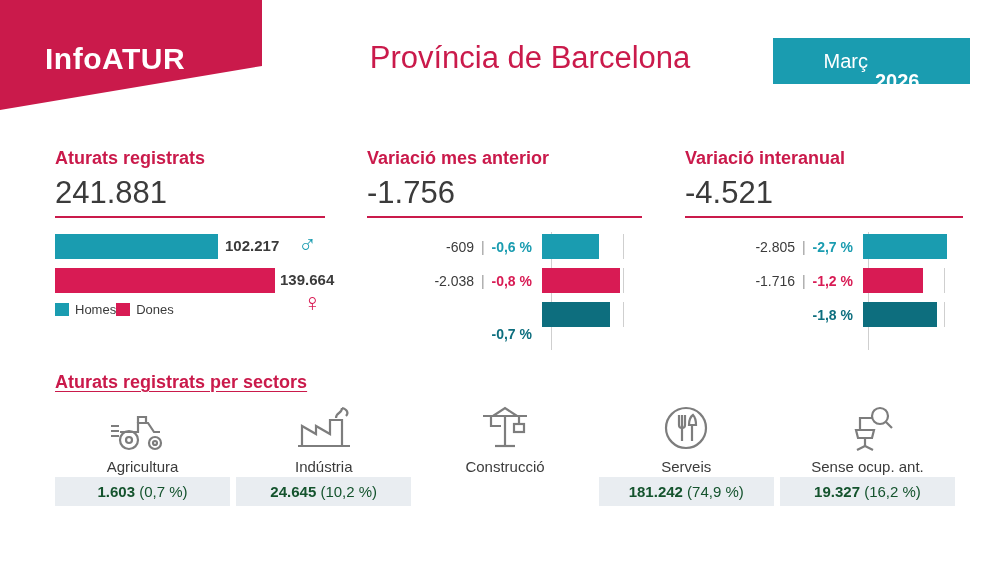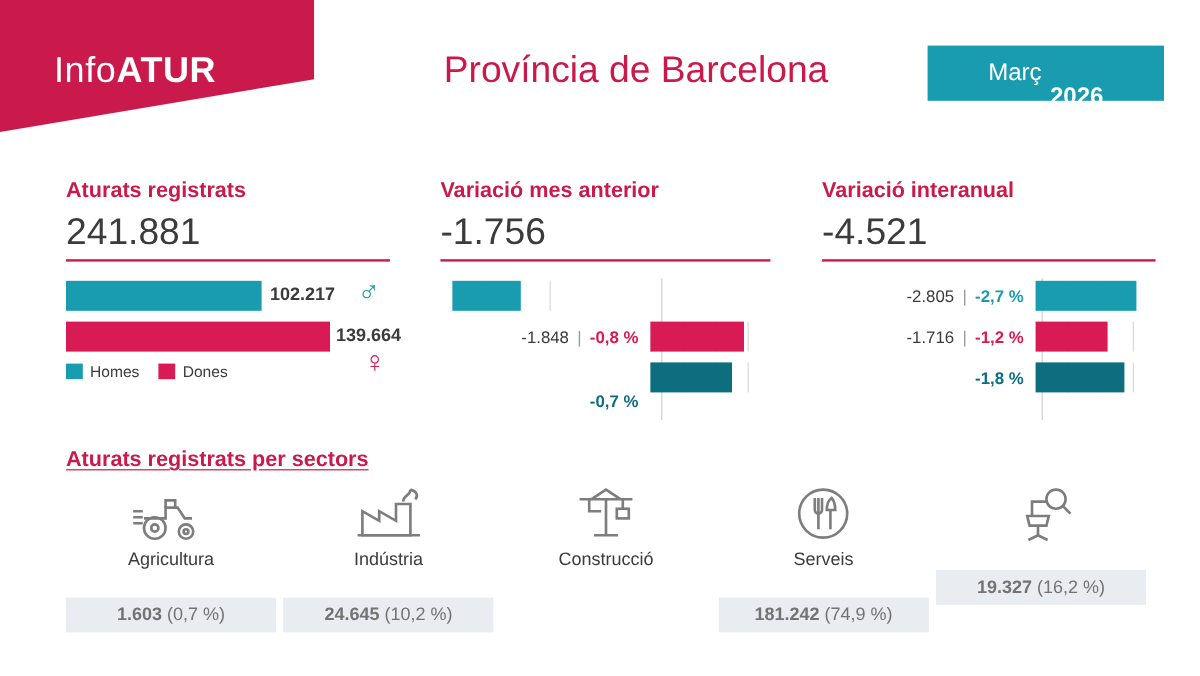--- a/index.html
+++ b/index.html
@@ -18,21 +18,21 @@
     background: #ca1a4b;
     clip-path: polygon(0 0, 100% 0, 100% 60%, 0 100%);
     z-index: 2;
   }
   .logo-text {
     position: absolute; left: 45px; top: 42px;
     color: #ffffff; font-size: 30px; letter-spacing: .5px;
     z-index: 3; white-space: nowrap;
   }
   .logo-text b { font-weight: bold; margin-top: 34px; }
-  .logo-text span.light { font-weight: normal; }
+  .logo-text span.light { font-weight: bold; }
 
   .header-title {
     position: absolute; left: 300px; top: 40px; width: 460px;
     text-align: center; color: #ca1a4b; font-size: 31px; font-weight: normal;
   }
   .date-badge {
     position: absolute; right: 30px; top: 38px;
     width: 197px; height: 46px; background: #1a9cb0;
     color: #ffffff; font-size: 20px;
     display: flex; align-items: center; justify-content: center; gap: 7px;
@@ -65,21 +65,21 @@
     position: absolute; top: 3px; font-size: 15px; font-weight: bold; color: #3b3b3b;
   }
   .bar-label.men { left: 170px; }
   .bar-label.women { left: 225px; }
   .sym {
     position: absolute; font-size: 25px; line-height: 1;
   }
   .sym.male { left: 243px; top: -2px; color: #1a9cb0; }
   .sym.female { left: 248px; top: 22px; color: #d81b54; }
 
-  .legend { margin-top: 6px; display: flex; align-items: center; gap: 16px; }
+  .legend { margin-top: 6px; display: flex; align-items: center; }
   .legend-item { display: flex; align-items: center; gap: 6px; font-size: 13px; color: #3b3b3b; }
   .swatch { width: 14px; height: 13px; display: inline-block; }
   .swatch.men { background: #1a9cb0; }
   .swatch.women { background: #d81b54; }
 
   
   .var-rows { margin-top: 16px; position: relative; }
   .var-row { display: flex; align-items: center; height: 25px; margin-bottom: 9px; }
   .var-text {
     flex: 0 0 auto; text-align: right; font-size: 14px; color: #3b3b3b;
@@ -117,22 +117,22 @@
     text-decoration: underline; text-underline-offset: 3px;
   }
   .sectors {
     position: absolute; left: 55px; top: 398px; width: 900px;
     display: flex; justify-content: space-between; align-items: flex-start;
   }
   .sector { width: 175px; text-align: center; }
   .sector .icon { height: 54px; display: flex; align-items: flex-end; justify-content: center; }
   .sector .name { font-size: 15px; color: #3b3b3b; margin-top: 6px; }
   .sector .valbox {
-    margin-top: 23px; background: #e9edf1; padding: 6px 7px;
-    font-size: 15px; color: #737373; white-space: nowrap;
+    margin-top: 2px; background: #e9edf1; padding: 6px 7px;
+    font-size: 15px; color: #14532d; white-space: nowrap;
   }
   .sector .valbox b { font-weight: bold; }
   .bottom-bar {
     position: absolute; left: 0; bottom: 0; width: 1000px; height: 13px; background: #ffffff;
   }
 </style>
 </head>
 <body>
 
 <div class="page">
@@ -181,29 +181,34 @@
   <div class="panel-sep" id="sep-1"></div>
   <div class="panel-sep" id="sep-2"></div>
 
   <div class="panel" id="panel-month">
     <h2>Variació mes anterior</h2>
     <div class="bignum">-1.756</div>
     <div class="rule"></div>
 
     <div class="var-rows">
       <div class="var-row">
+        <div class="var-text" style="width:165px;">
+          <span>-609</span>
+          <span class="sep">|</span>
+          <span class="pct teal">-0,6 %</span>
+        </div>
         <div class="minichart" style="width:84px;">
           <div class="grid"></div>
           <div class="mbar teal" style="width:57px;"></div>
         </div>
       </div>
 
       <div class="var-row">
         <div class="var-text" style="width:165px;">
-          <span>-1.848</span>
+          <span>-2.038</span>
           <span class="sep">|</span>
           <span class="pct pink">-0,8 %</span>
         </div>
         <div class="minichart" style="width:84px;">
           <div class="grid"></div>
           <div class="mbar pink" style="width:78px;"></div>
         </div>
       </div>
 
       <div class="var-row">
@@ -335,20 +340,21 @@
       <div class="icon">
         <svg width="56" height="48" viewBox="0 0 56 48" fill="none" stroke="#7d7d7d" stroke-width="2.2">
           <path d="M16 26h18l-2 8H18z"></path>
             <path d="M25 34v8"></path>
             <path d="M17 46l8-4 8 4"></path>
           <path d="M20 26V14h12"></path>
           <circle cx="40" cy="12" r="8"></circle>
             <path d="M46 18l6 6"></path>
         </svg>
       </div>
+      <div class="name">Sense ocup. ant.</div>
       <div class="valbox">
         <b>19.327</b>
         <span>(16,2 %)</span>
       </div>
     </div>
 
   </div>
 
   <div class="bottom-bar"></div>
 </div>

